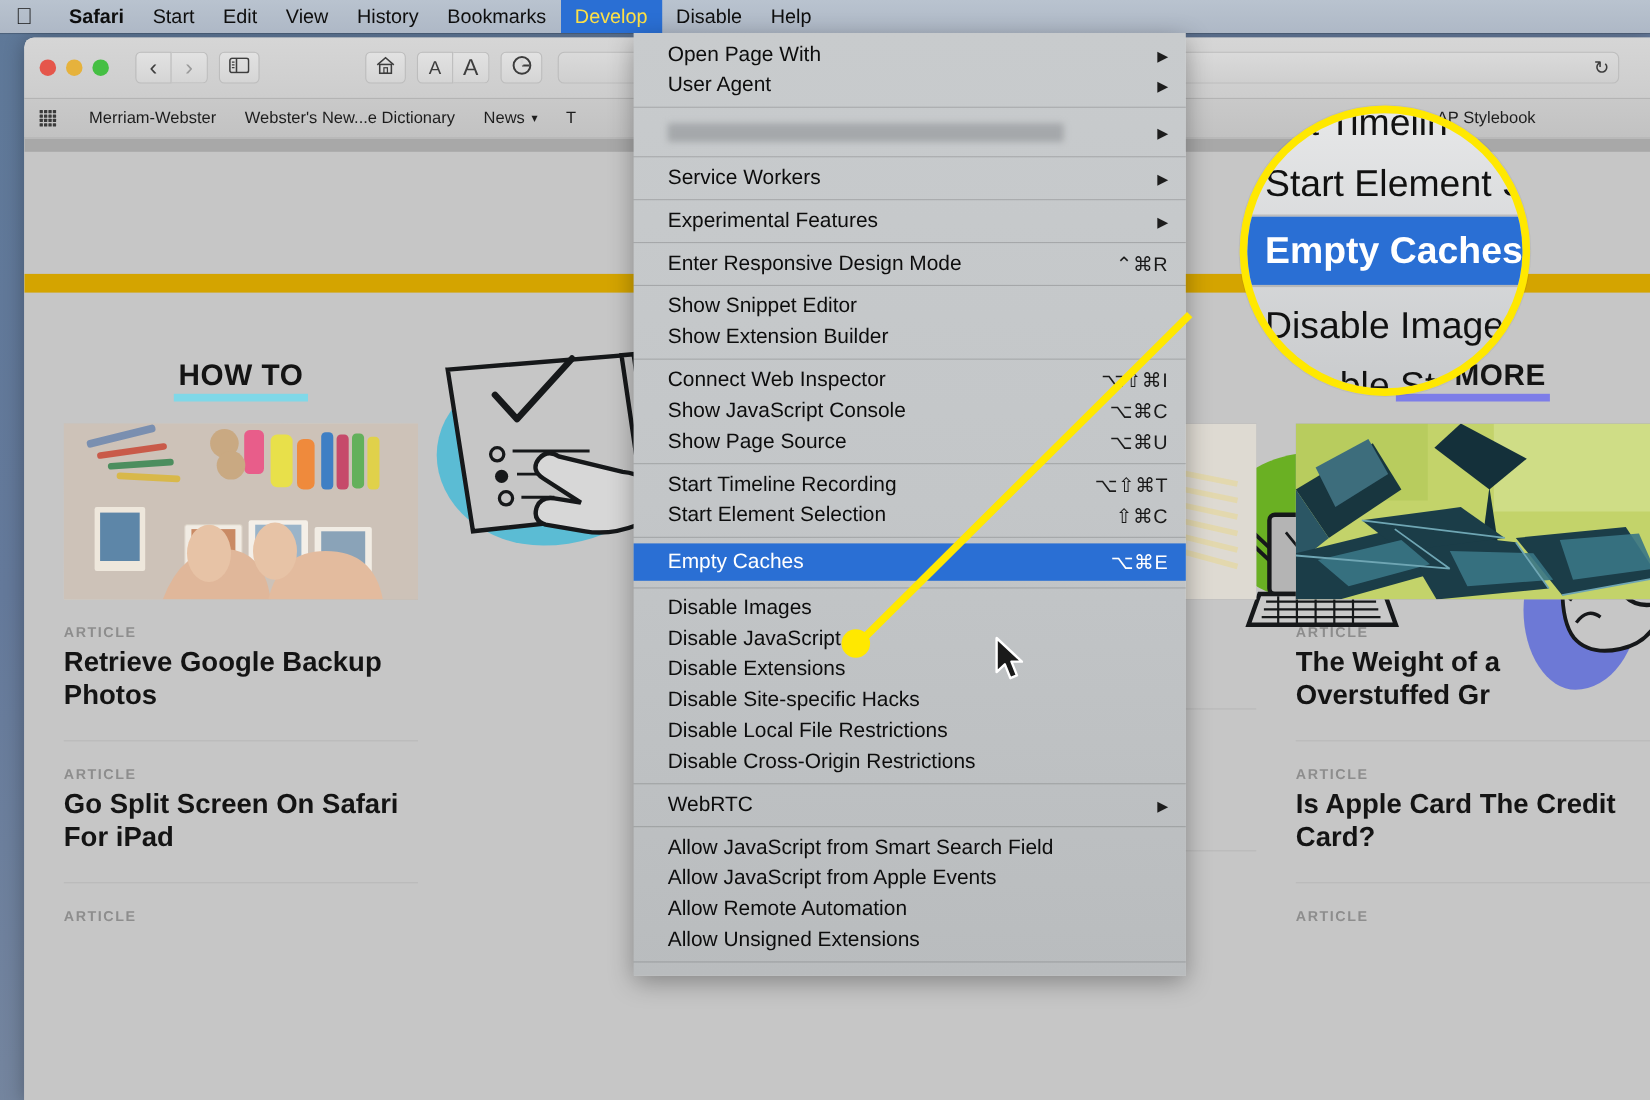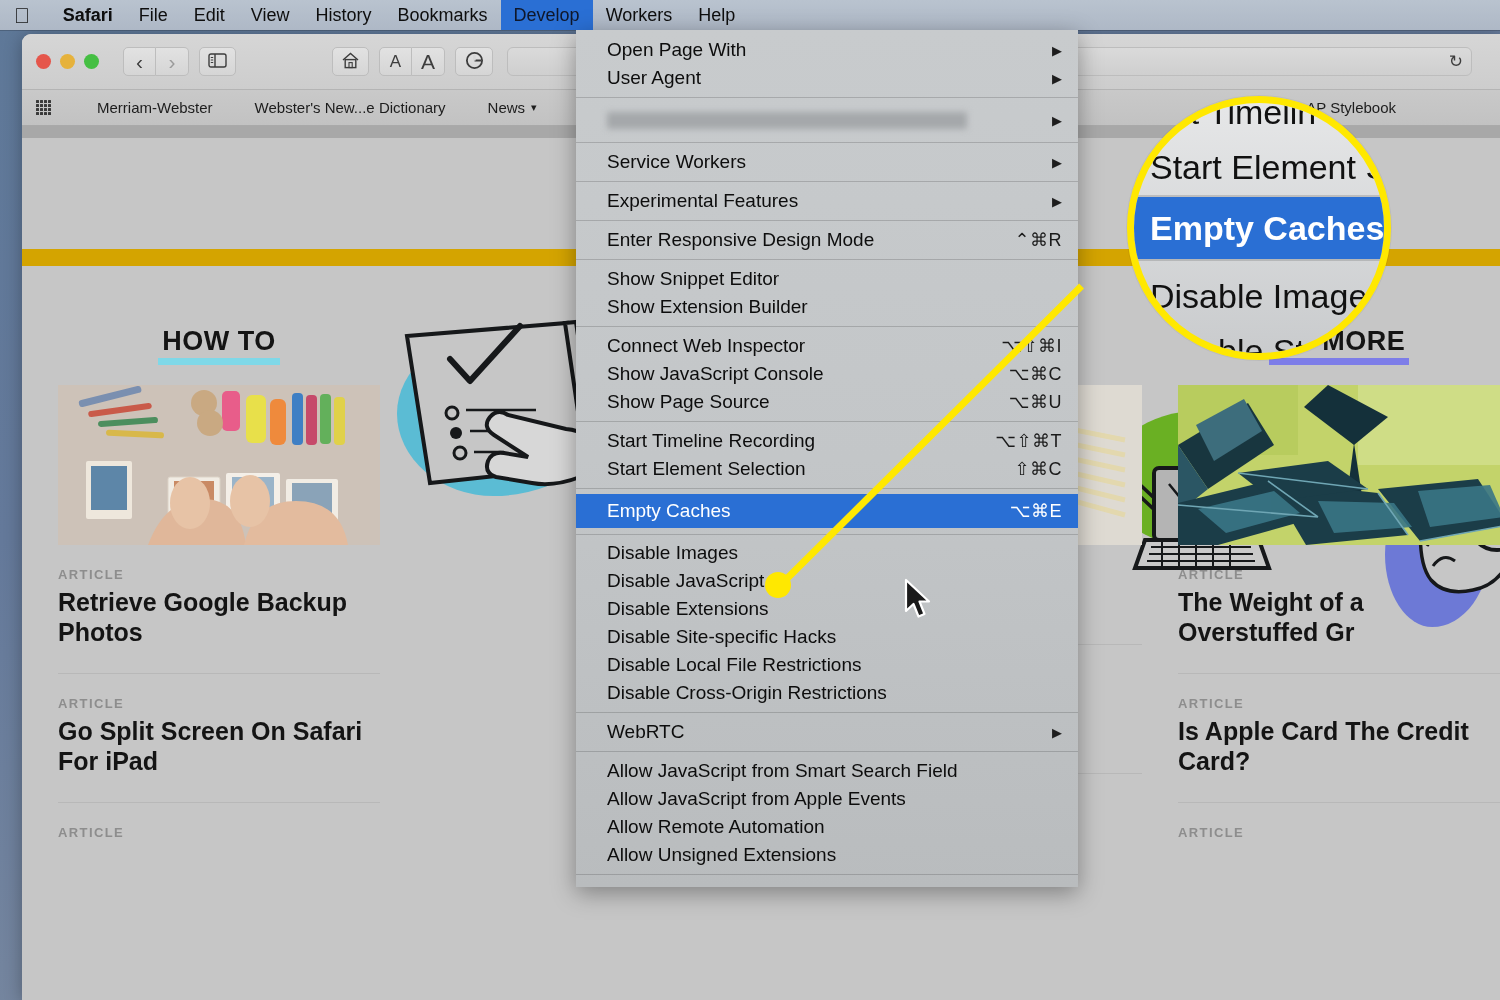--- a/index.html
+++ b/index.html
@@ -22,21 +22,21 @@
     position: absolute; top: 0; left: 0; width: 1500px; height: 30px;
     background: linear-gradient(180deg,#b9c3cf 0%,#aeb8c6 100%);
     display: flex; align-items: center;
     padding-left: 14px;
     font-size: 18px; color: #0e0e0e;
     box-shadow: 0 1px 0 rgba(0,0,0,.18);
   }
   .mb-apple { font-size: 21px; line-height: 1; margin-right: 20px; color:#161616; }
   .mb-item { padding: 4px 13px; height: 30px; display:flex; align-items:center; line-height: 1; }
   .mb-item.bold { font-weight: bold; align-items: center; }
-  .mb-item.active { background: #2a6fd4; color: #0f172a; }
+  .mb-item.active { background: #2a6fd4; color: #fde047; }
 
   
   .window {
     position: absolute; left: 22px; top: 34px; width: 1478px; height: 966px;
     background: #cfcfcf;
     border-top-left-radius: 9px;
     box-shadow: 0 2px 18px rgba(0,0,0,.3);
     overflow: hidden;
   }
   .toolbar {
@@ -71,21 +71,21 @@
     display:flex; align-items:center; justify-content:flex-end; padding-right: 8px;
   }
   .reload-ico { font-size: 17px; color:#3c3c3c; }
 
   
   .bookmarks {
     height: 36px; width: 100%;
     background: linear-gradient(180deg,#c9c9c9,#c2c2c2);
     border-bottom: 1px solid #a9a9a9;
     display:flex; align-items:center; padding: 0 14px;
-    font-size: 15px; color: #1d1d1d; gap: 42px;
+    font-size: 15px; color: #1d1d1d; gap: 26px;
   }
   .grid-ico {
     width: 15px; height: 15px;
     display:grid; grid-template-columns: repeat(4,1fr); grid-template-rows: repeat(4,1fr);
     gap: 1px; margin-right: 4px;
   }
   .grid-ico i { background: #3a3a3a; border-radius:.5px; }
   .bm { white-space: nowrap; display:flex; align-items:center; gap:6px; }
   .chev { font-size: 11px; }
   .bm-right { margin-left: auto; display:flex; gap:26px; padding-right: 90px; }
@@ -457,39 +457,39 @@
       </div>
     </div>
   </div>
 
   <div class="menubar">
     <div class="mb-apple"></div>
     <div class="mb-item bold">
         <span>Safari</span>
       </div>
     <div class="mb-item">
-        <span>File</span>
+        <span>Start</span>
       </div>
     <div class="mb-item">
         <span>Edit</span>
       </div>
     <div class="mb-item">
         <span>View</span>
       </div>
     <div class="mb-item">
         <span>History</span>
       </div>
     <div class="mb-item">
         <span>Bookmarks</span>
       </div>
     <div class="mb-item active">
         <span>Develop</span>
       </div>
     <div class="mb-item">
-        <span>Workers</span>
+        <span>Disable</span>
       </div>
     <div class="mb-item">
         <span>Help</span>
       </div>
   </div>
 
   <div class="menu">
 
     <div class="mi">
         <span class="label">Open Page With</span>

